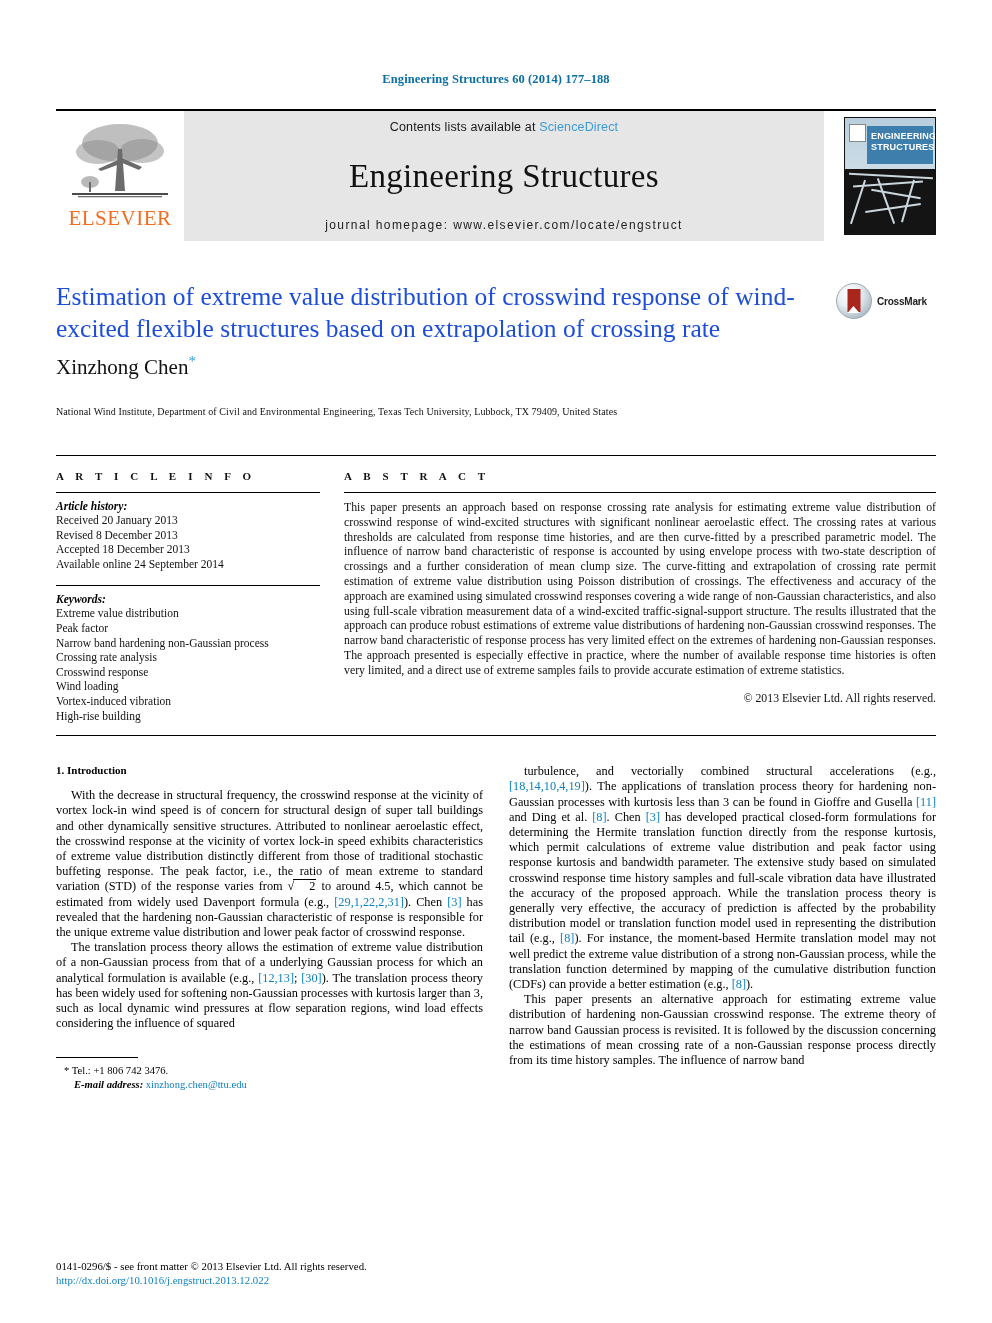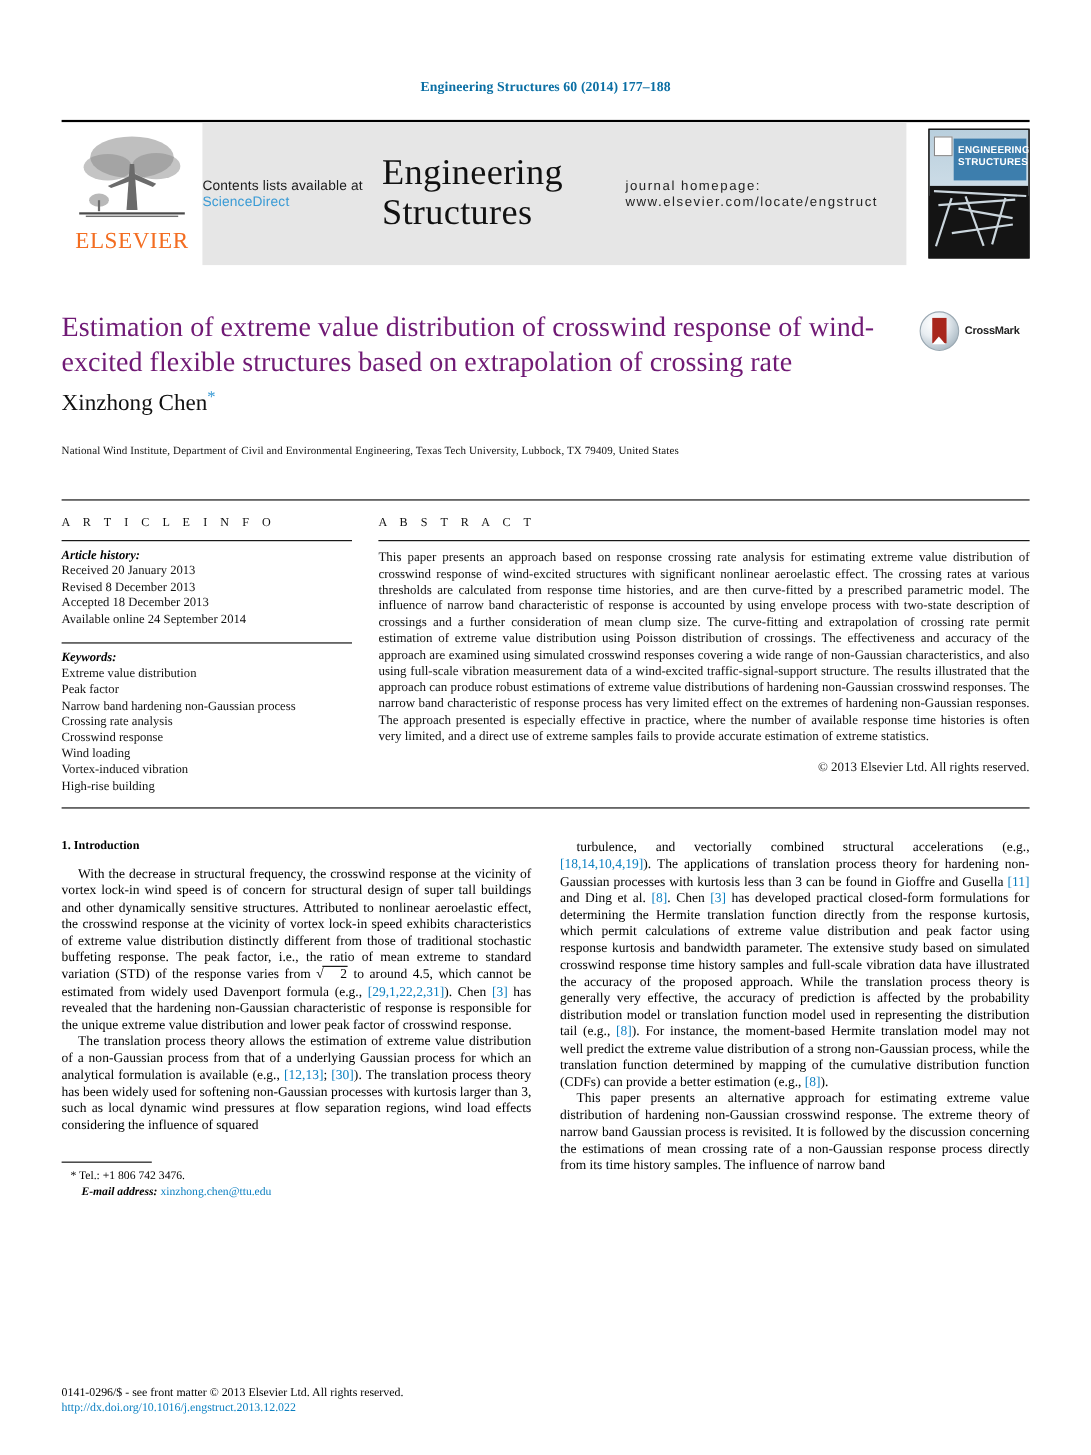--- a/index.html
+++ b/index.html
@@ -61,20 +61,21 @@
     color: #F36D21;
     font-size: 21px;
     letter-spacing: .5px;
     line-height: 1;
     margin-top: 1px;
   }
   .journal-cell {
     flex: 1 1 auto;
     background: #e6e6e6;
     display: flex;
+    flex-direction: column;
     align-items: center;
     justify-content: space-between;
     padding: 9px 0 9px 0;
     box-sizing: border-box;
   }
   .contents-line {
     font-family: "Liberation Sans", sans-serif;
     font-size: 12.5px;
     color: #1a1a1a;
     letter-spacing: .15px;
@@ -149,21 +150,21 @@
     align-items: flex-start;
   }
   .title-text {
     flex: 1 1 auto;
     padding-right: 10px;
   }
   .paper-title {
     font-family: "Liberation Serif", serif;
     font-size: 25.5px;
     line-height: 32px;
-    color: #701a75;
+    color: #1d4ed8;
     margin: 0;
     font-weight: normal;
     max-width: 780px;
   }
   .author {
     font-family: "Liberation Serif", serif;
     font-size: 21px;
     margin-top: 8px;
     color: #111;
   }
@@ -229,21 +230,21 @@
   .col-info {
     flex: 0 0 264px;
     padding-top: 14px;
   }
   .col-abstract {
     flex: 1 1 auto;
     padding-top: 14px;
   }
   .sec-head {
     font-family: "Liberation Serif", serif;
-    font-weight: normal;
+    font-weight: bold;
     font-size: 11px;
     letter-spacing: 4.6px;
     color: #111;
     margin-bottom: 10px;
   }
   .rule {
     border-top: 1px solid #000;
     margin: 6px 0 7px 0;
   }
   .rule-thin {

